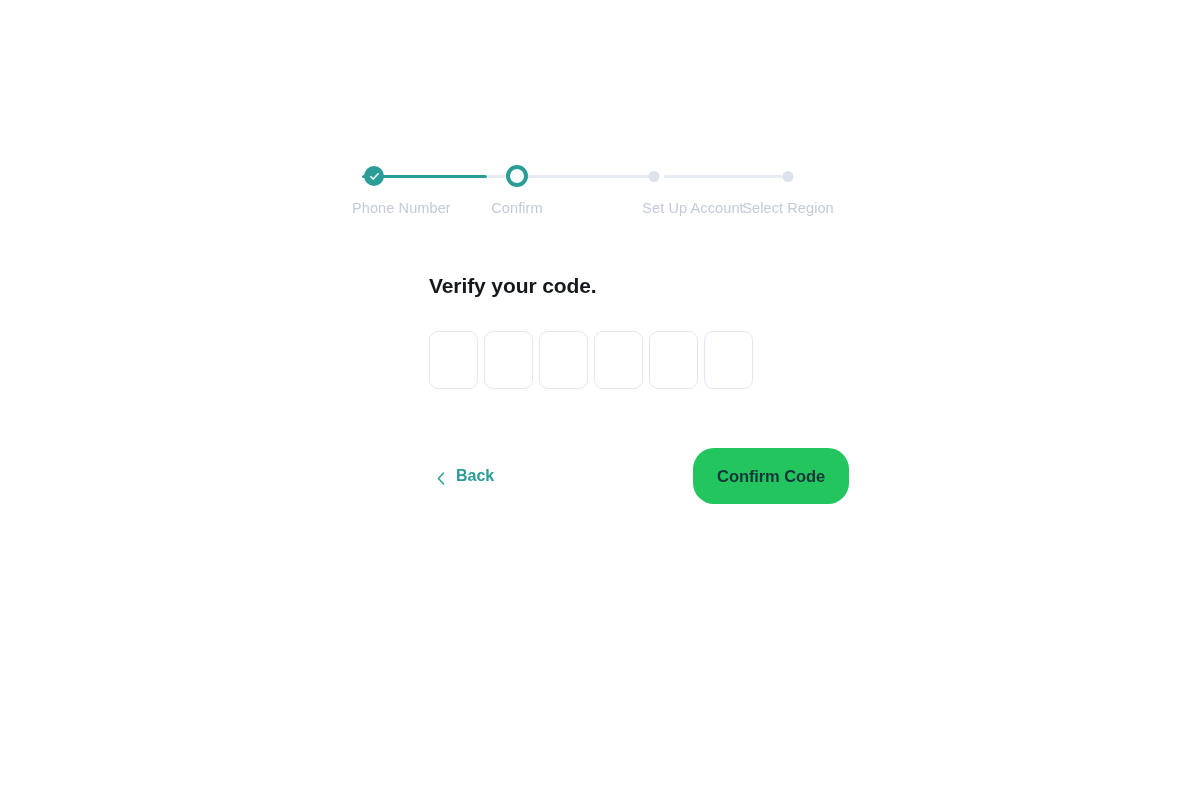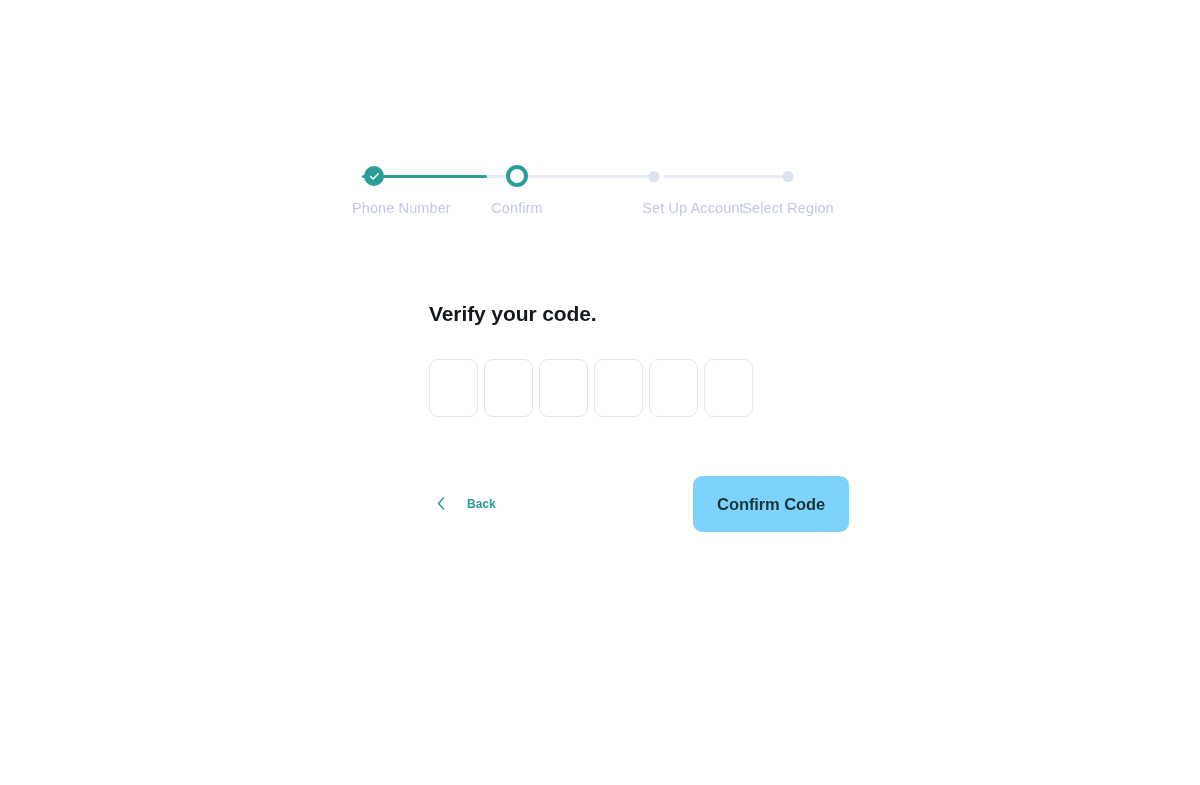--- a/index.html
+++ b/index.html
@@ -84,21 +84,20 @@
     white-space: nowrap;
     letter-spacing: 0.1px;
   }
 
   
   .form {
     position: absolute;
     left: 429px;
     top: 274px;
     width: 420px;
-    margin-top: 28px;
   }
   .form-title {
     margin: 0;
     font-size: 21px;
     font-weight: bold;
     color: #15191d;
     letter-spacing: -0.1px;
   }
   .form-subtitle {
     margin: 9px 0 0 0;
@@ -128,37 +127,37 @@
   }
 
   .actions {
     margin-top: 59px;
     display: flex;
     align-items: center;
     height: 56px;
   }
   .back-link {
     display: flex;
-    align-items: flex-start;
-    gap: 22px;
+    align-items: flex-end;
+    gap: 11px;
     color: #2a9d96;
-    font-size: 12px;
+    font-size: 16px;
     font-weight: bold;
     cursor: pointer;
     user-select: none;
     padding: 6px 4px;
     margin-left: 4px;
   }
   .back-chevron { display: block; }
   .spacer { flex: 1; }
   .confirm-btn {
-    background: #7dd3fc;
+    background: #22c55e;
     color: #16363a;
     border: none;
-    border-radius: 9px;
+    border-radius: 21px;
     font-family: "Liberation Sans", sans-serif;
     font-size: 16.5px;
     font-weight: bold;
     padding: 0 24px;
     height: 56px;
     min-width: 126px;
     cursor: pointer;
     letter-spacing: -0.1px;
   }
 </style>

